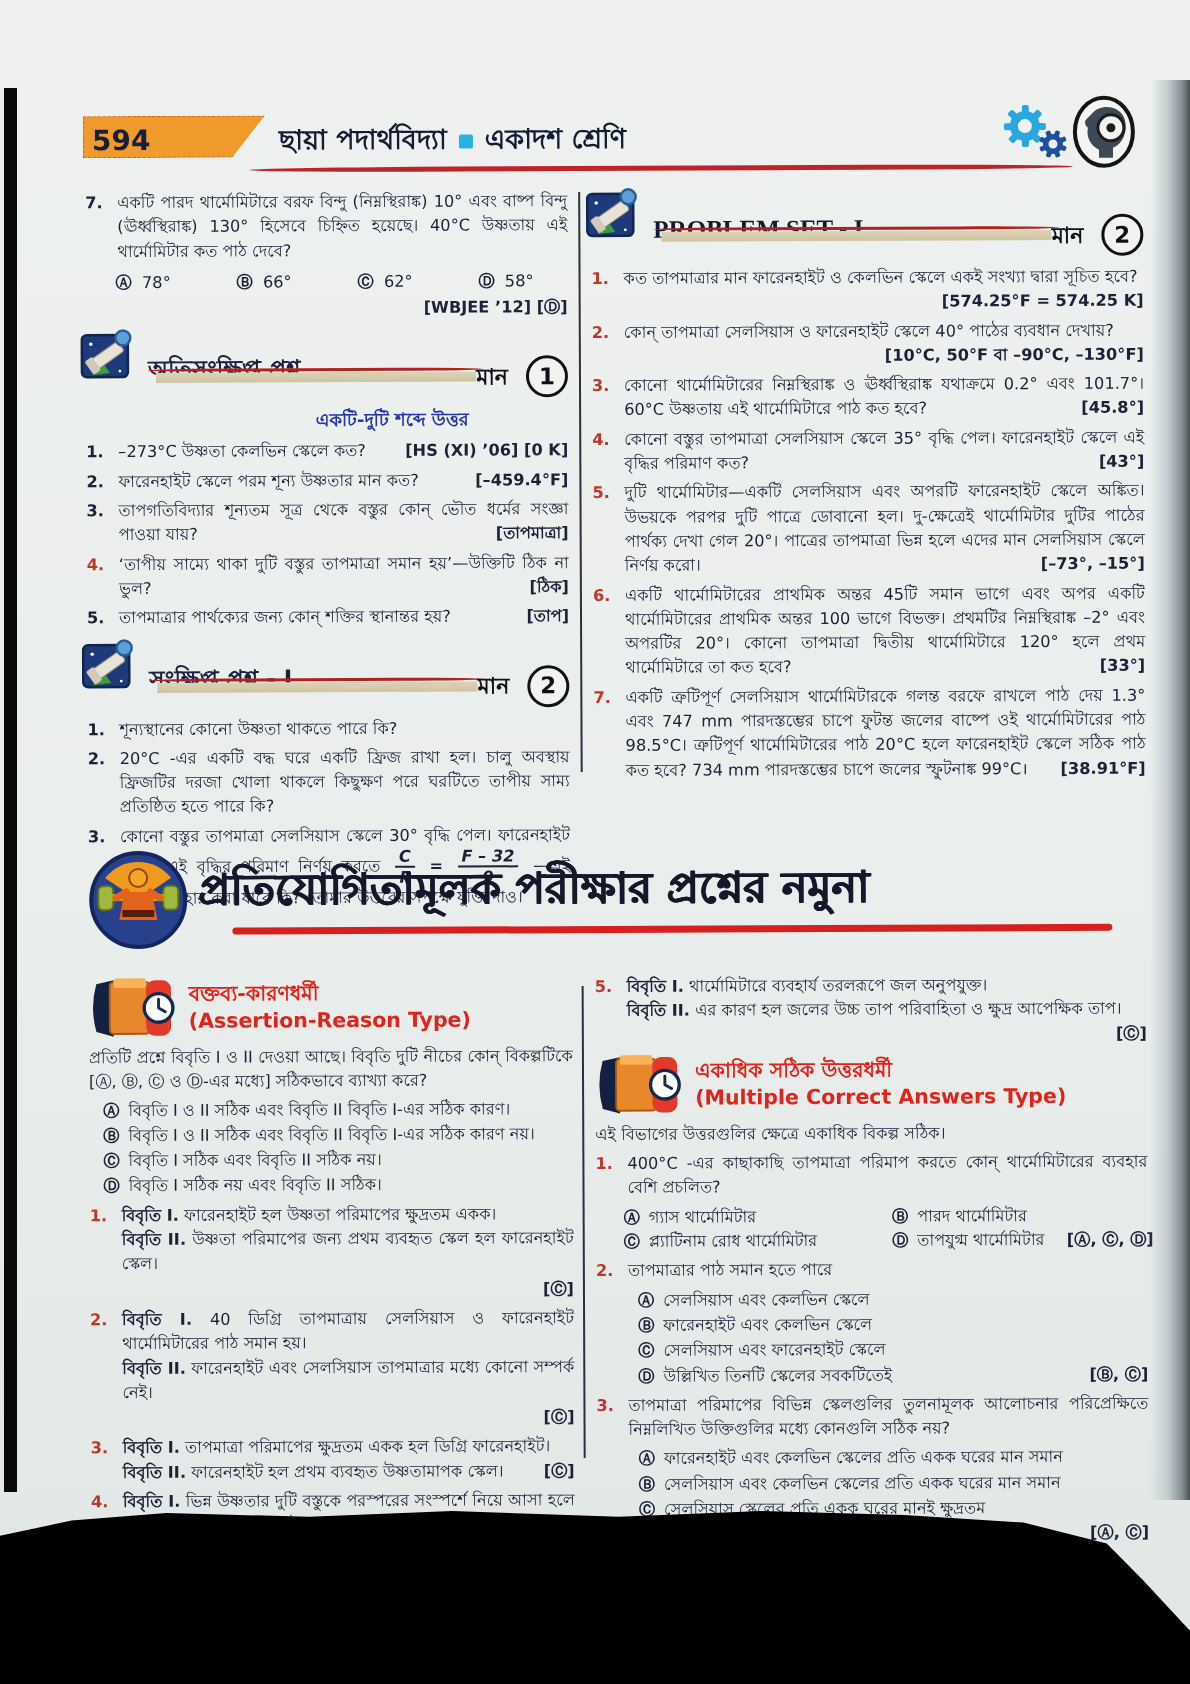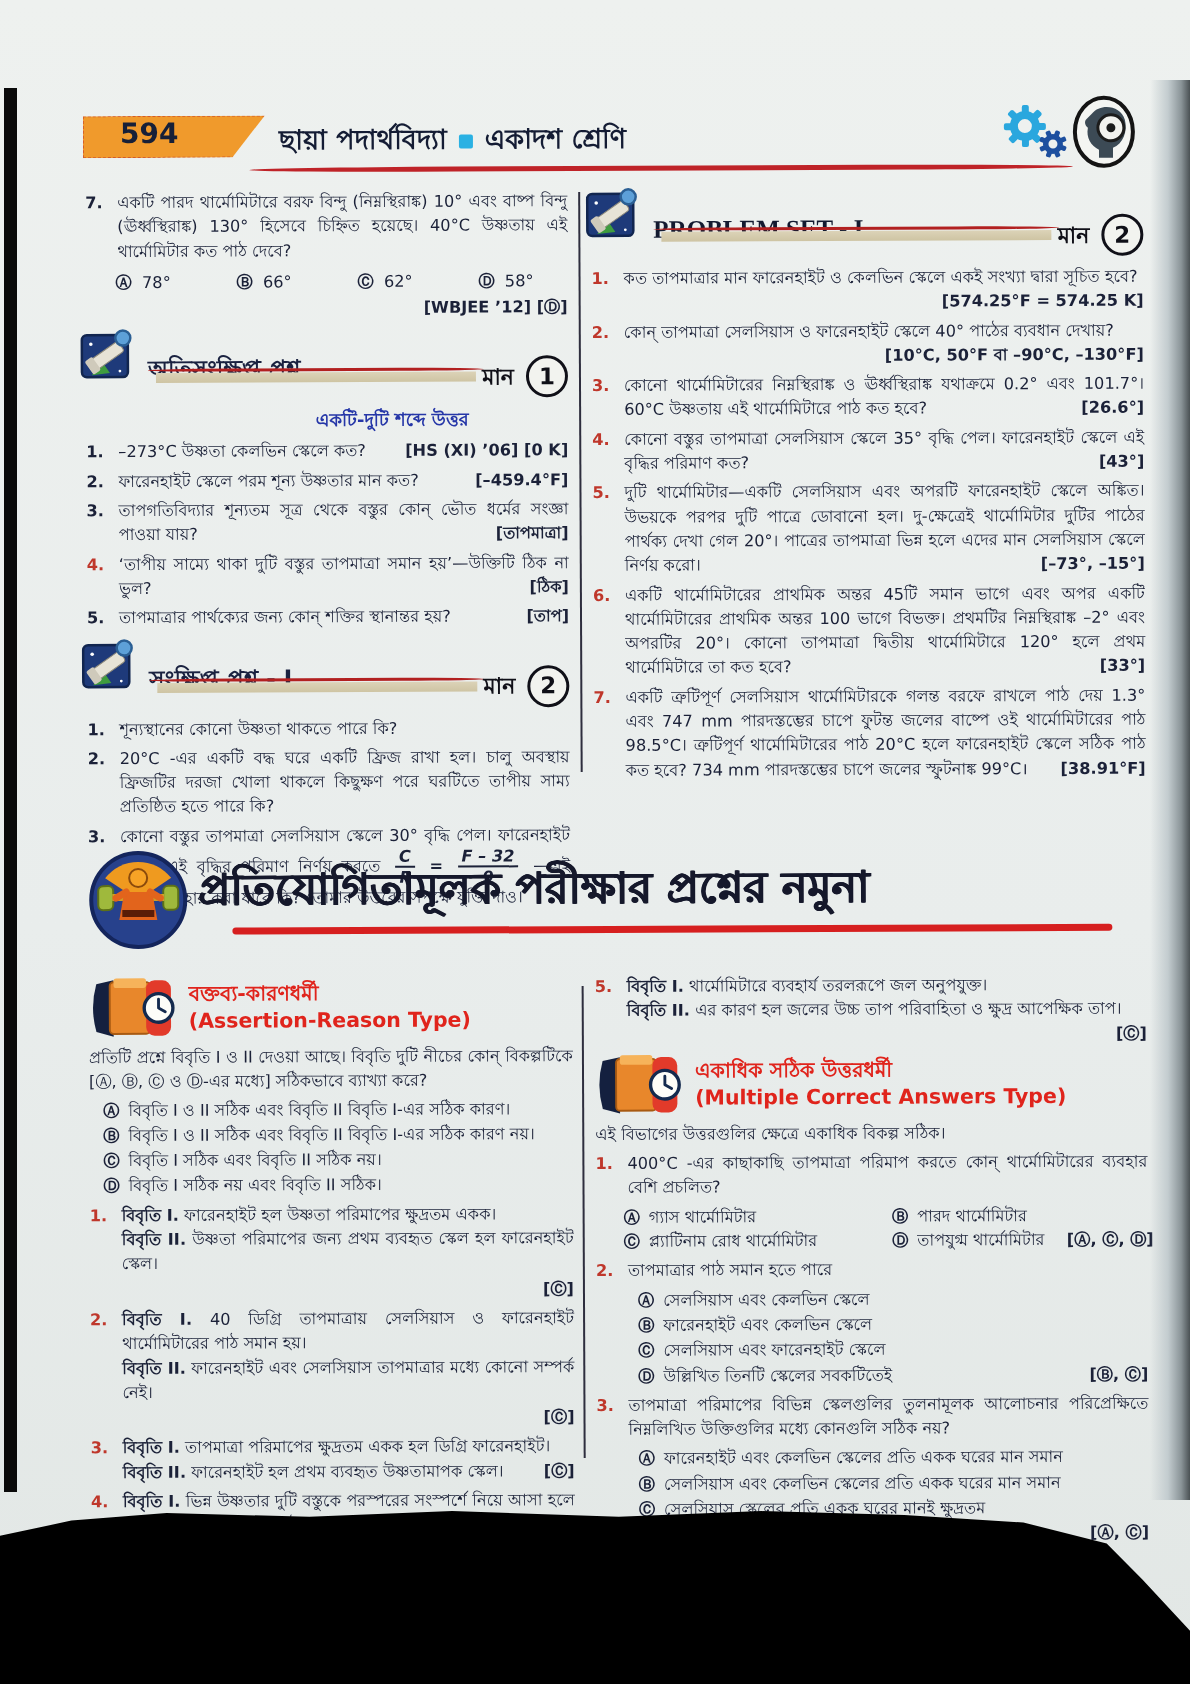--- a/index.html
+++ b/index.html
@@ -10,21 +10,21 @@
   
   .left-strip{position:absolute;left:4px;top:88px;width:13px;height:1404px;background:#0a0a0a;}
   .page-curl{position:absolute;right:0;top:80px;width:40px;height:1420px;
     background:linear-gradient(90deg,rgba(233,237,236,0) 0%,#c3cccf 45%,#8a9498 78%,#4a5154 100%);}
   .bottom-black{position:absolute;left:0;right:0;top:1494px;height:190px;background:#000;
     clip-path:polygon(0 22%,6% 14%,14% 10%,26% 12%,38% 9%,52% 12%,64% 9%,76% 11%,86% 15%,93% 26%,96% 45%,100% 72%,100% 100%,0 100%);}
 
   
   .pagenum-box{position:absolute;left:86px;top:114px;width:182px;height:42px;background:#f09a2c;
     clip-path:polygon(0 0,100% 0,82% 100%,0 100%);border:1px dashed rgba(190,40,40,.55);
-    display:flex;align-items:flex-start;padding-left:36px;box-sizing:border-box;
+    display:flex;align-items:flex-end;padding-left:8px;box-sizing:border-box;
     font-size:28px;font-weight:bold;color:#172038;}
   .book-title{position:absolute;left:282px;top:118px;font-size:27px;font-weight:bold;color:#141c34;white-space:nowrap;}
   .bluesq{display:inline-block;width:14px;height:14px;background:#2ab1e3;border-radius:2px;margin:0 12px;vertical-align:middle;}
   .header-rule{position:absolute;left:252px;top:166px;width:824px;height:5px;background:#bf2328;border-radius:50%/5px;}
   .gears-svg{position:absolute;left:1002px;top:100px;}
   .logo-svg{position:absolute;left:1074px;top:96px;}
 
   
   .col{position:absolute;font-size:16.2px;line-height:1.5;text-align:justify;}
   .left-top{left:88px;top:184px;width:482px;}
@@ -44,21 +44,21 @@
   .refline{text-align:right;font-weight:bold;margin-top:2px;}
   .slabel{font-weight:bold;}
 
   
   .sechead{position:relative;height:66px;margin:16px 0 4px;}
   .sechead .icon{position:absolute;left:-6px;top:-8px;}
   .sec-title{position:absolute;left:62px;top:-2px;font-size:23px;font-weight:bold;color:#1a2240;white-space:nowrap;margin-top:17px;}
   .sec-title.serif{font-family:"Liberation Serif","DejaVu Serif",serif;font-size:25px;color:#131a30;}
   .rule-red{position:absolute;left:62px;right:84px;top:32px;height:3px;background:#b22020;border-radius:50%/3px;}
   .rule-tan{position:absolute;left:70px;right:92px;top:36px;height:10px;background:linear-gradient(180deg,#dcd3b8,#cec4a3);}
-  .marks{position:absolute;right:0;top:20px;display:flex;align-items:center;gap:12px;font-size:22px;font-weight:bold;color:#101018;}
+  .marks{position:absolute;right:0;top:20px;display:flex;align-items:center;gap:18px;font-size:22px;font-weight:bold;color:#101018;}
   .circle-num{display:inline-flex;width:36px;height:36px;border:3.5px solid #101018;border-radius:50%;
     align-items:center;justify-content:center;font-size:23px;font-weight:bold;background:#f2f3ef;}
   .subtitle{color:#2637a8;font-weight:bold;font-size:18px;text-align:center;padding-left:130px;margin:0 0 6px;}
 
   
   .banner{position:absolute;left:86px;top:854px;width:1044px;height:110px;}
   .banner-title{position:absolute;left:112px;top:2px;font-size:43px;font-weight:bold;color:#15182b;white-space:nowrap;
     text-shadow:0.8px 0 #15182b, -0.4px 0 #15182b;}
   .banner-rule{position:absolute;left:146px;top:72px;width:880px;height:7px;background:#d61f1f;border-radius:4px;}
   .banner-icon{position:absolute;left:0;top:-8px;}
@@ -274,21 +274,21 @@
       <div class="qitem">
         <span class="qno rno">1.</span>
         <div class="qtext"><span>কত তাপমাত্রার মান ফারেনহাইট ও কেলভিন স্কেলে একই সংখ্যা দ্বারা সূচিত হবে?</span><span class="ans">[574.25°F = 574.25 K]</span></div>
       </div>
       <div class="qitem">
         <span class="qno rno">2.</span>
         <div class="qtext"><span>কোন্ তাপমাত্রা সেলসিয়াস ও ফারেনহাইট স্কেলে 40° পাঠের ব্যবধান দেখায়?</span><span class="ans">[10°C, 50°F বা –90°C, –130°F]</span></div>
       </div>
       <div class="qitem">
         <span class="qno rno">3.</span>
-        <div class="qtext"><span>কোনো থার্মোমিটারের নিম্নস্থিরাঙ্ক ও ঊর্ধ্বস্থিরাঙ্ক যথাক্রমে 0.2° এবং 101.7°। 60°C উষ্ণতায় এই থার্মোমিটারে পাঠ কত হবে?</span><span class="ans">[26.6°]</span></div>
+        <div class="qtext"><span>কোনো থার্মোমিটারের নিম্নস্থিরাঙ্ক ও ঊর্ধ্বস্থিরাঙ্ক যথাক্রমে 0.2° এবং 101.7°। 60°C উষ্ণতায় এই থার্মোমিটারে পাঠ কত হবে?</span><span class="ans">[45.8°]</span></div>
       </div>
       <div class="qitem">
         <span class="qno rno">4.</span>
         <div class="qtext"><span>কোনো বস্তুর তাপমাত্রা সেলসিয়াস স্কেলে 35° বৃদ্ধি পেল। ফারেনহাইট স্কেলে এই বৃদ্ধির পরিমাণ কত?</span><span class="ans">[43°]</span></div>
       </div>
       <div class="qitem">
         <span class="qno rno">5.</span>
         <div class="qtext"><span>দুটি থার্মোমিটার—একটি সেলসিয়াস এবং অপরটি ফারেনহাইট স্কেলে অঙ্কিত। উভয়কে পরপর দুটি পাত্রে ডোবানো হল। দু-ক্ষেত্রেই থার্মোমিটার দুটির পাঠের পার্থক্য দেখা গেল 20°। পাত্রের তাপমাত্রা ভিন্ন হলে এদের মান সেলসিয়াস স্কেলে নির্ণয় করো।</span><span class="ans">[–73°, –15°]</span></div>
       </div>
       <div class="qitem">

